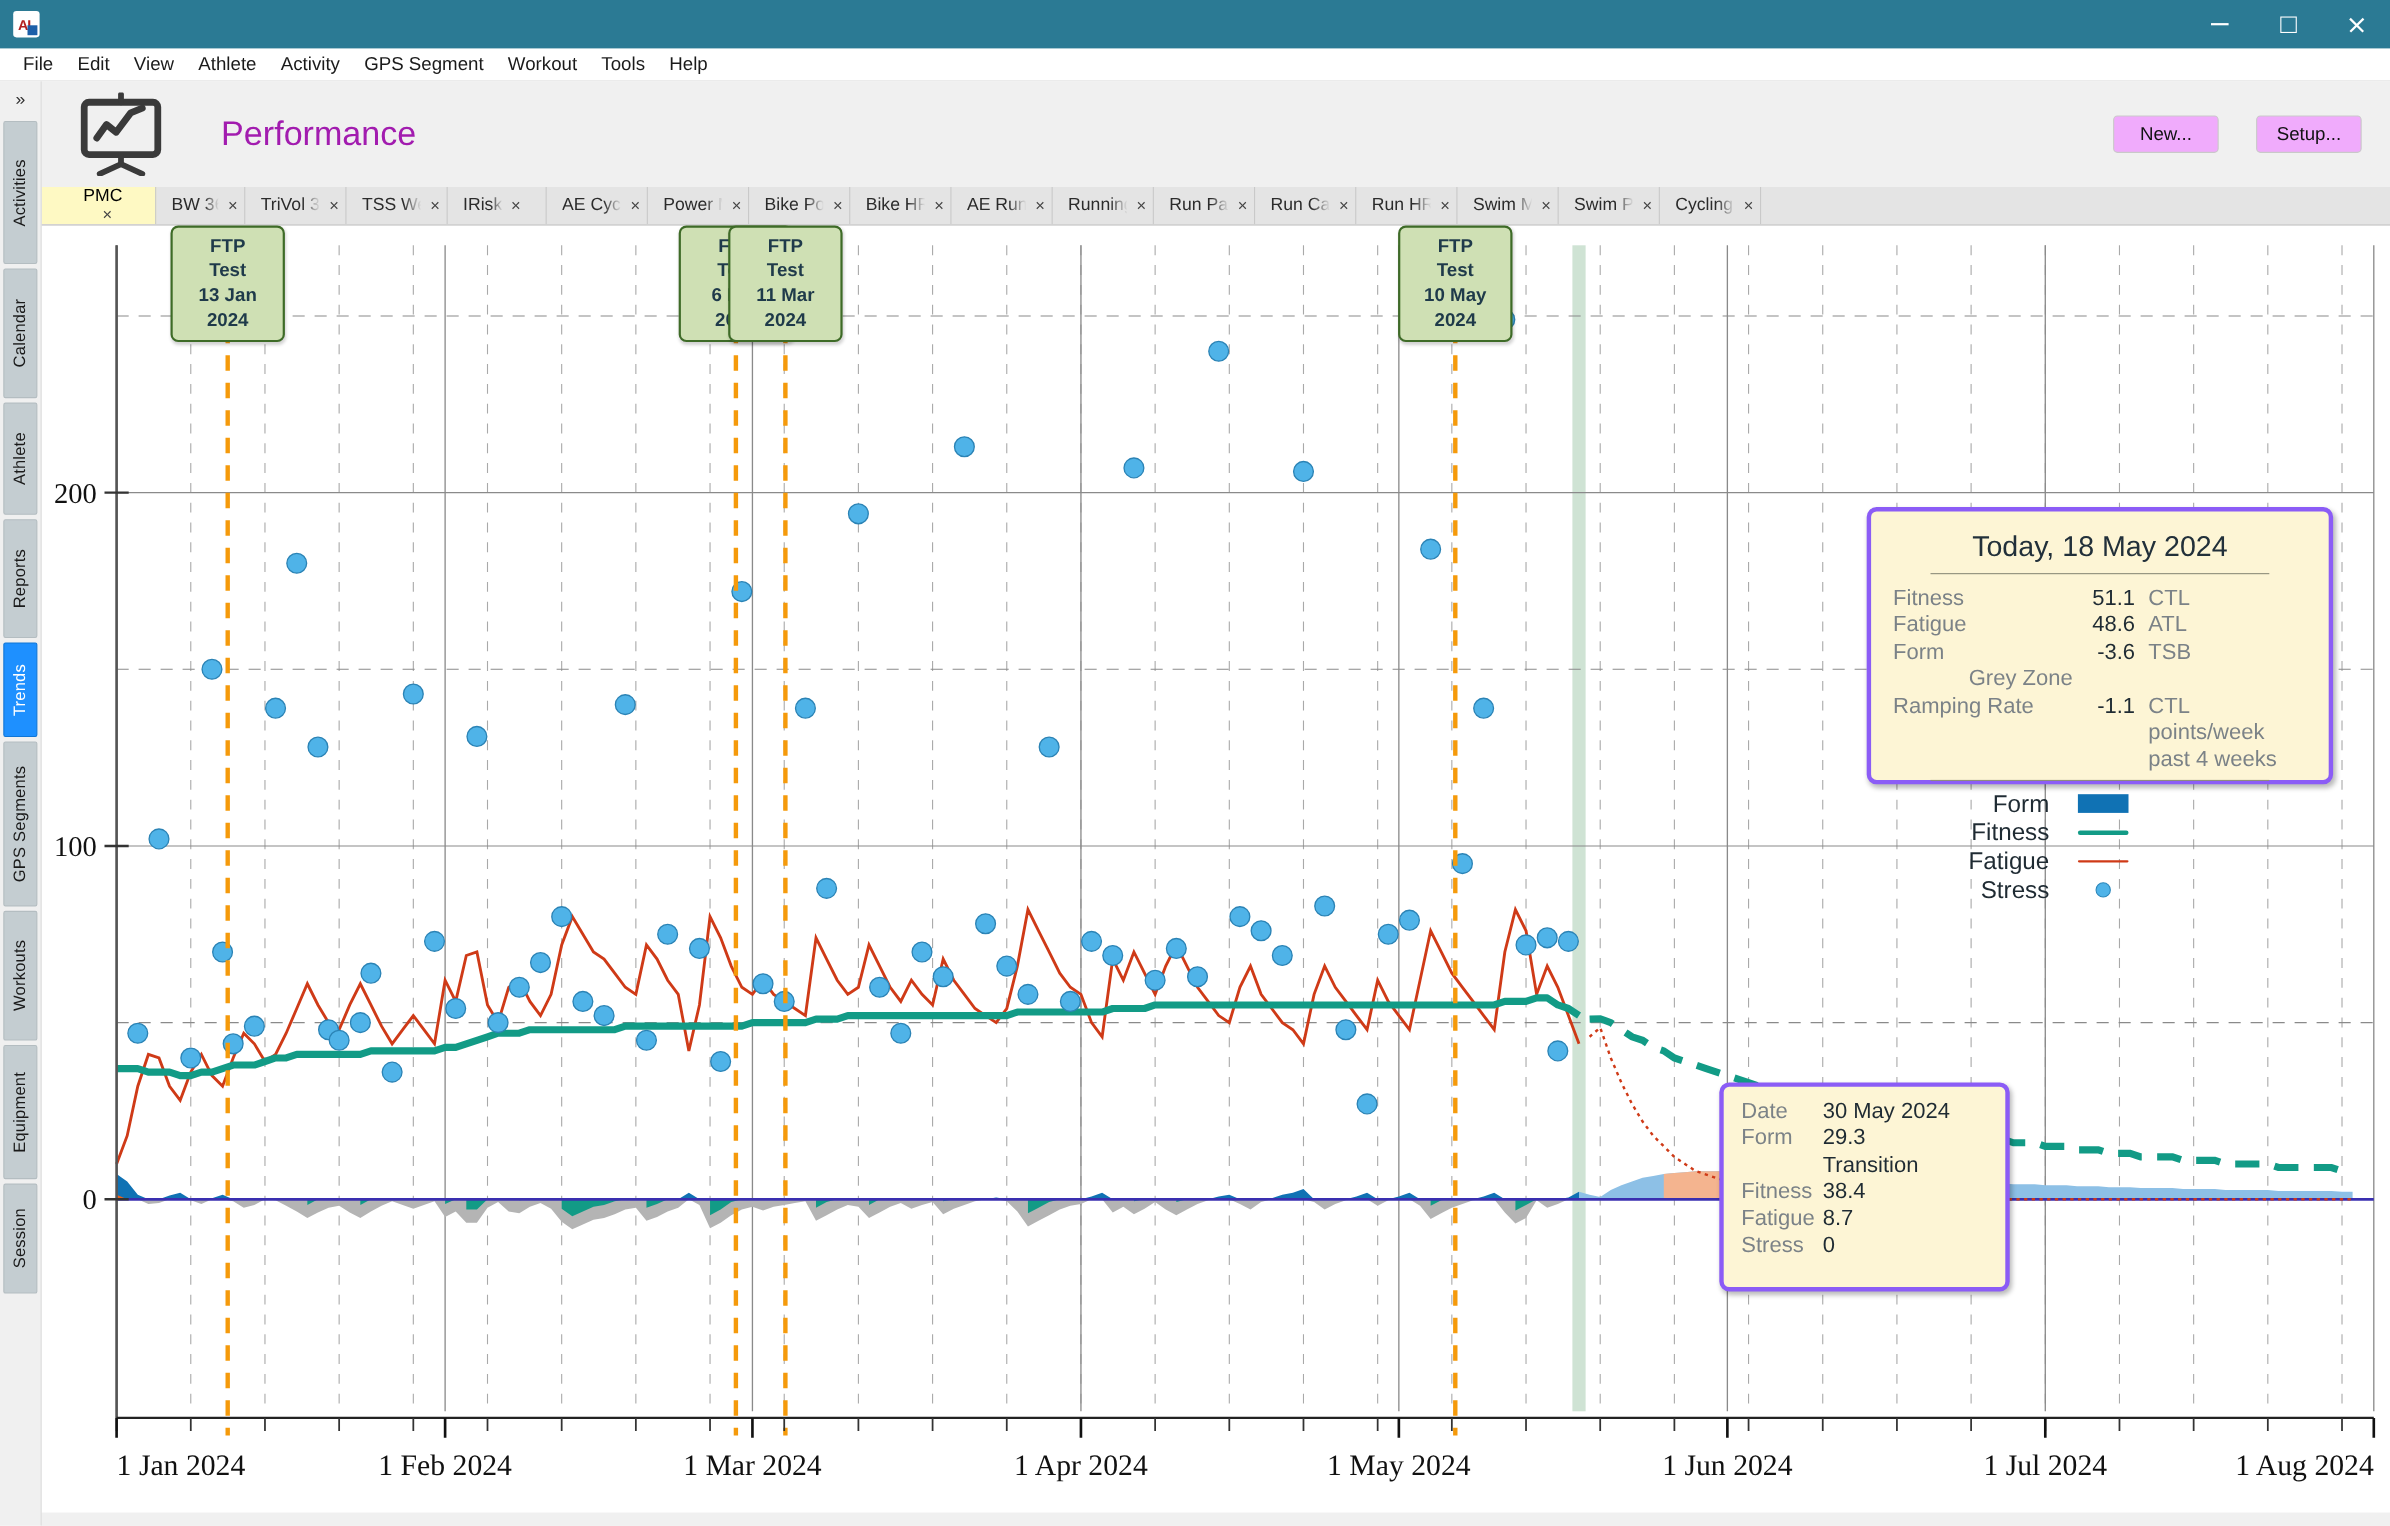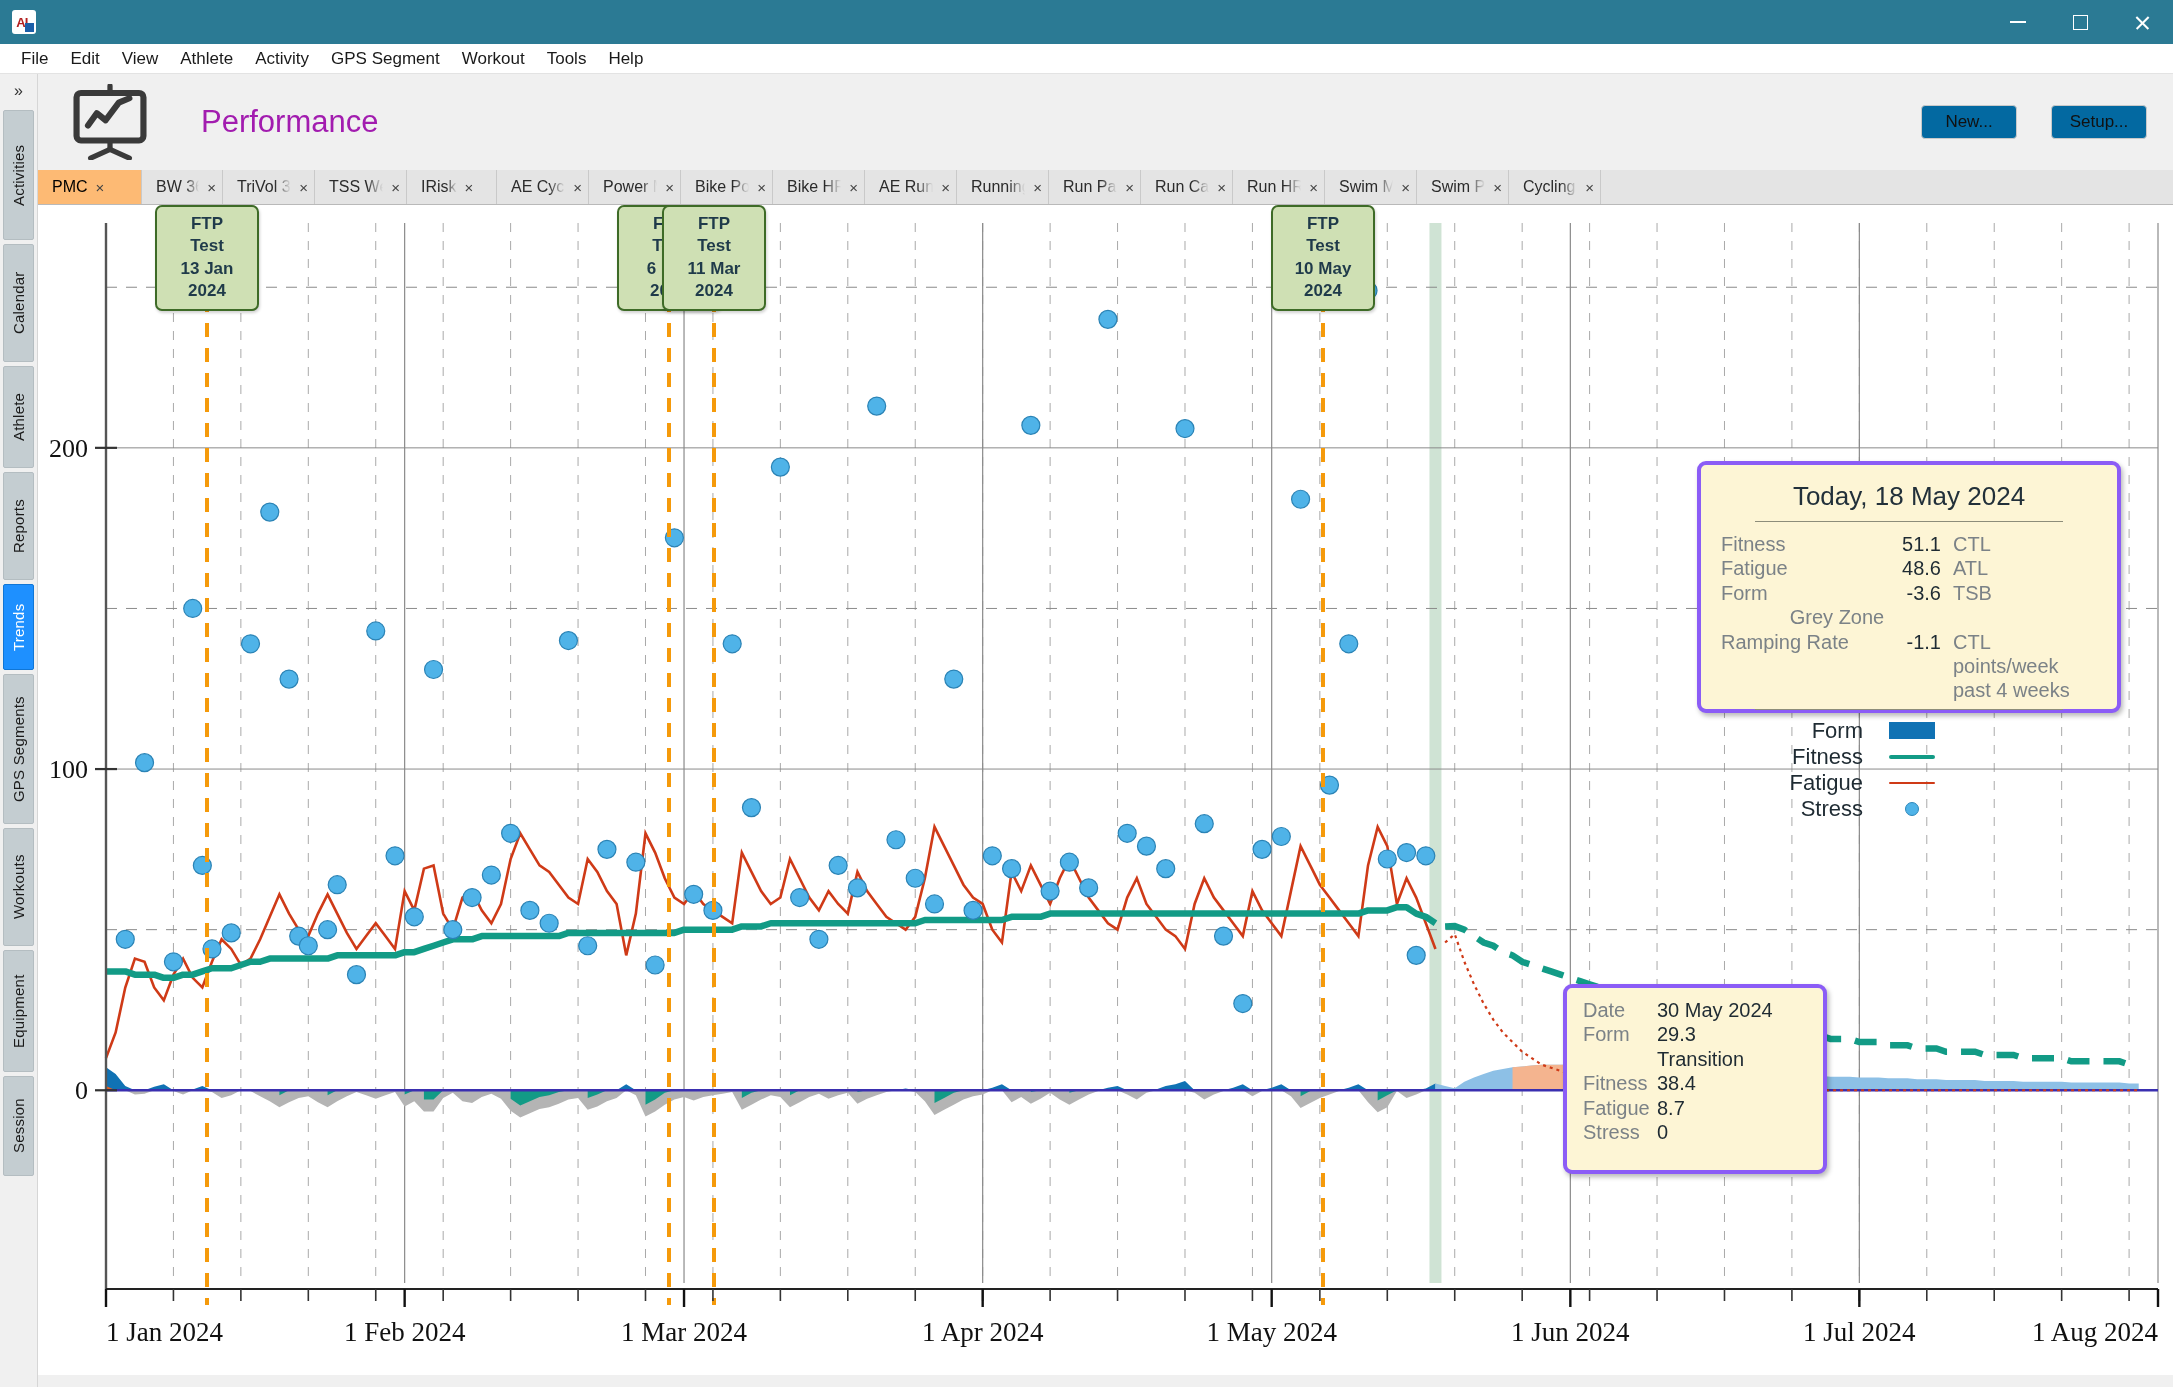--- a/index.html
+++ b/index.html
@@ -54,33 +54,33 @@
   #rail .vtab.sel{background:#1e90ff;color:#fff;border-color:#1076d6;}
 
   
   #content{flex:1;display:flex;flex-direction:column;background:#f0f0f0;position:relative;}
 
   
   #pagehead{height:96px;display:flex;align-items:center;position:relative;flex:none;background:#f0f0f0;}
   #perficon{width:88px;height:76px;margin-left:28px;flex:none;}
   #pagetitle{font-size:31px;color:#a21caf;margin-left:47px;font-weight:400;}
   #headbtns{position:absolute;right:26px;top:31px;display:flex;gap:34px;}
-  .hbtn{width:96px;height:34px;background:#0369a1;border:1px solid #c9c9c9;border-radius:4px;
+  .hbtn{width:96px;height:34px;background:#f0abfc;border:1px solid #c9c9c9;border-radius:4px;
         font-size:17px;color:#111;display:flex;align-items:center;justify-content:center;cursor:default;}
 
   
   #tabstrip{height:34px;background:#e4e4e4;display:flex;align-items:stretch;overflow:hidden;flex:none;}
   .tab{display:flex;align-items:center;padding:0 6px 0 14px;font-size:16px;color:#2b2b2b;
        border-right:1px solid #c9c9c9;white-space:nowrap;cursor:default;position:relative;
        max-width:96px;min-width:42px;}
   .tab .lbl{overflow:hidden;text-overflow:clip;white-space:nowrap;
             -webkit-mask-image:linear-gradient(to right,#000 70%,transparent 100%);
             mask-image:linear-gradient(to right,#000 70%,transparent 100%);}
   .tab .x{margin-left:8px;font-size:15px;color:#444;flex:none;cursor:default;}
-  .tab.active{background:#fdba74;color:#000;}
+  .tab.active{background:#fef9c3;color:#000;flex-direction:column;}
   .tab.active .lbl{-webkit-mask-image:none;mask-image:none;}
 
   
   #chartwrap{flex:1;background:#ffffff;position:relative;border-top:1px solid #b9b9b9;}
   #chartsvg{display:block;}
   #statusstrip{height:12px;background:#f0f0f0;}
 
   
   .tip{position:absolute;background:#fdf5d5;border:4px solid #8b5cf6;border-radius:9px;
        box-shadow:2px 3px 5px rgba(0,0,0,.28);}

